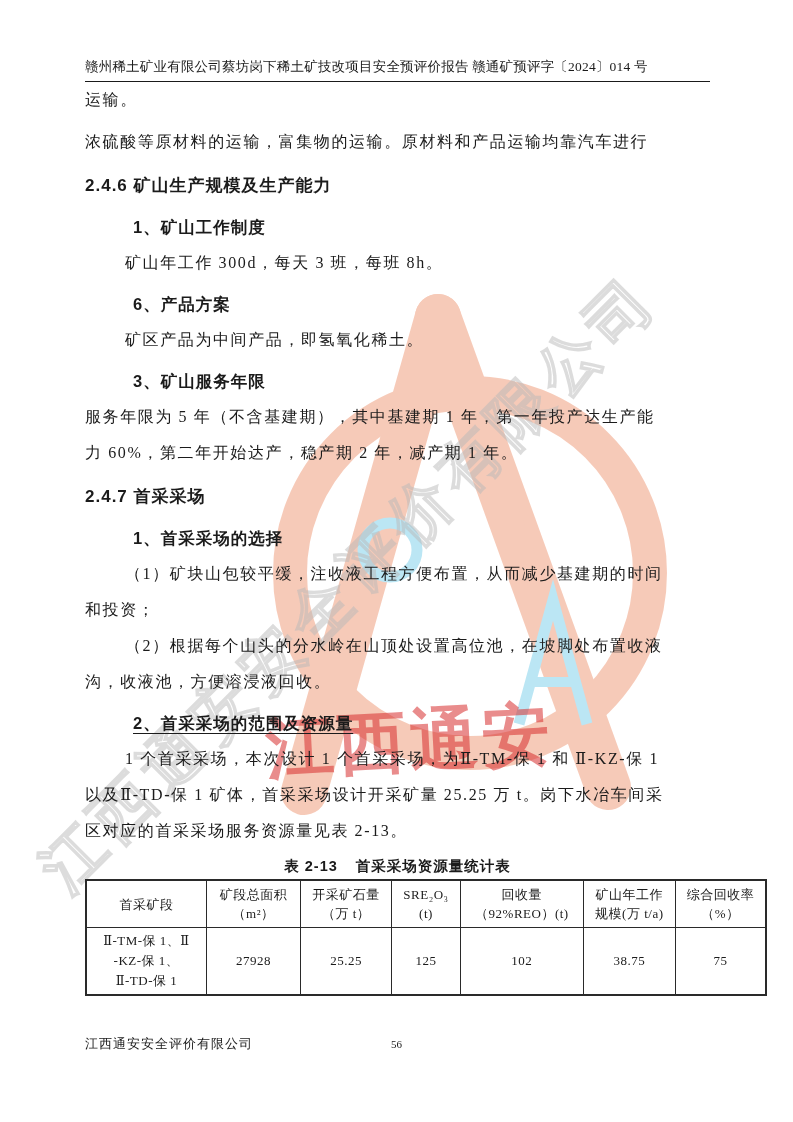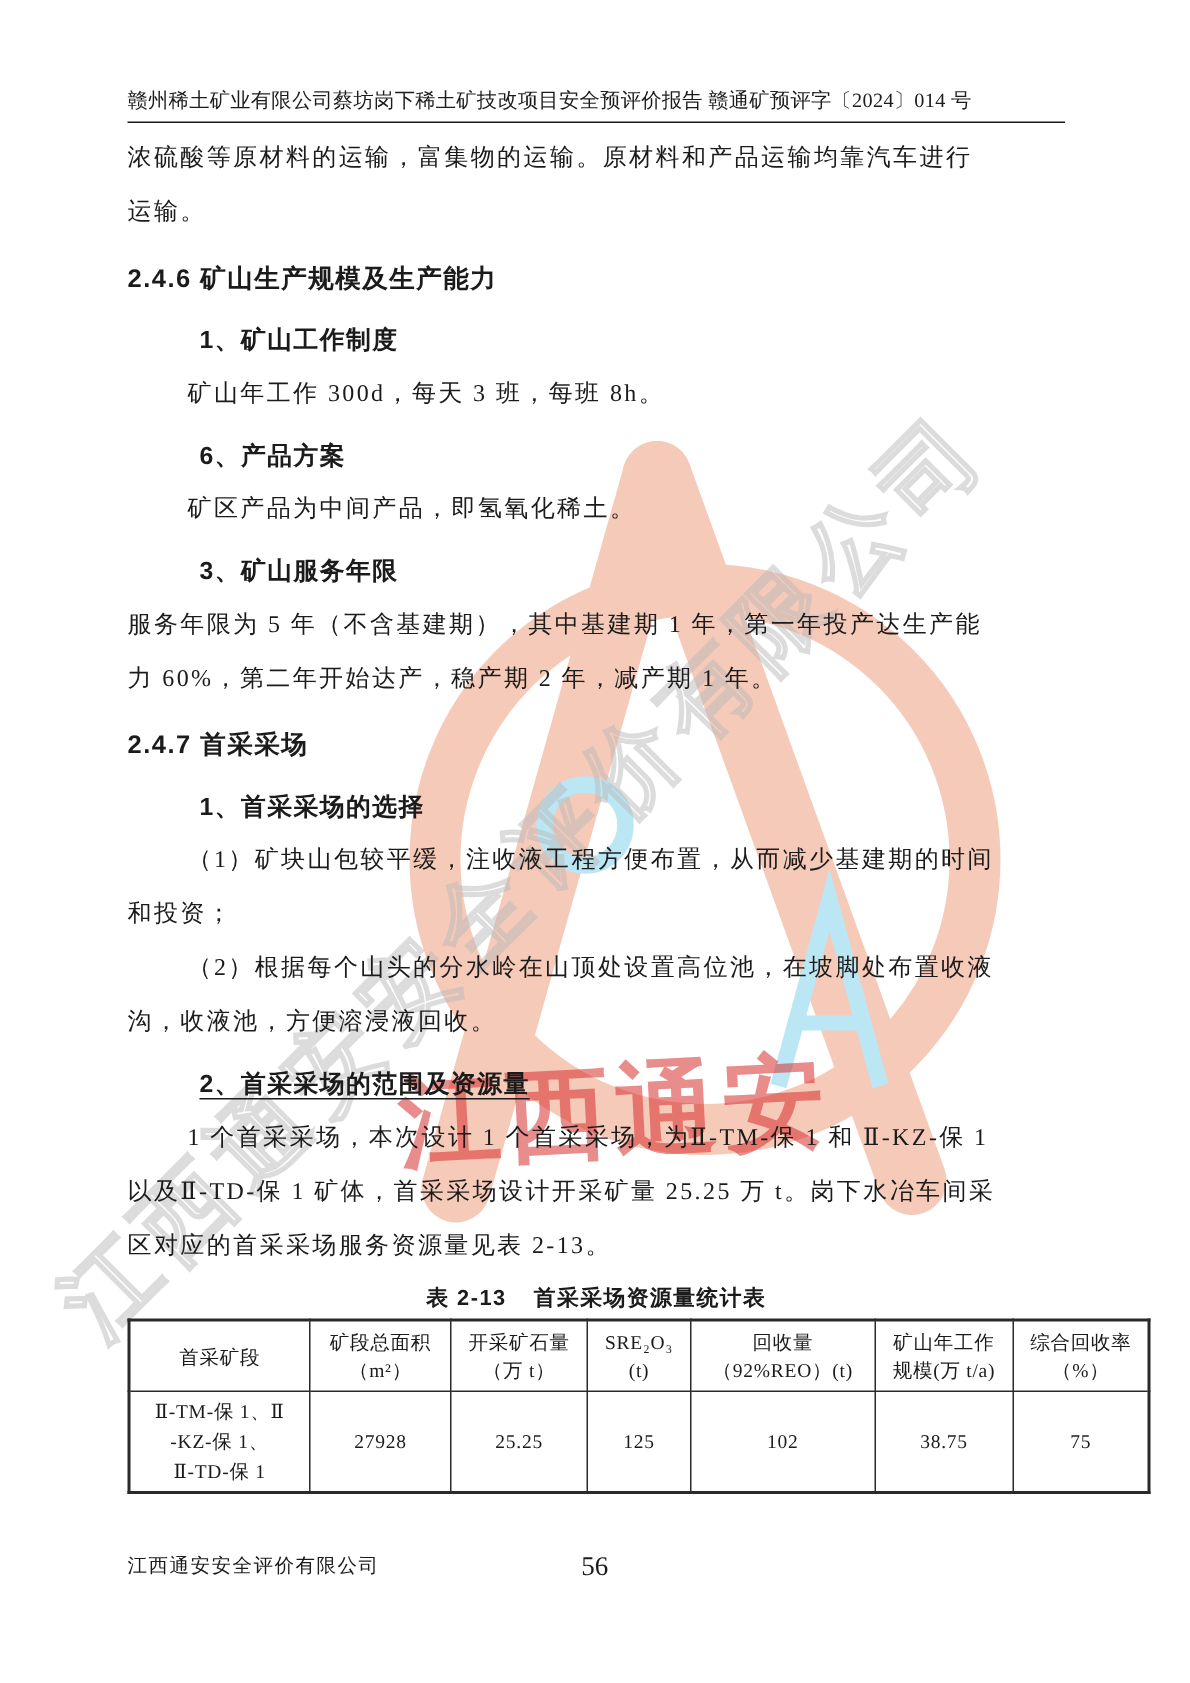--- a/index.html
+++ b/index.html
@@ -81,21 +81,21 @@
   .cl{display:block;line-height:20px;}
   .hdr-row th{height:40px;}
   .data-row td{height:60px;}
 
   .doc-footer-company{
     position:absolute;left:85px;top:1036px;z-index:1;
     font-size:13px;line-height:16px;letter-spacing:1px;
   }
   .doc-footer-page{
     position:absolute;left:0;right:0;top:1036px;z-index:1;
-    text-align:center;font-size:18px;line-height:16px;
+    text-align:center;font-size:11px;line-height:16px;
   }
 </style>
 </head>
 <body>
 
 <div class="page">
 
   <div class="watermark-layer">
     <svg class="wm-logo" viewBox="0 0 400 535" xmlns="http://www.w3.org/2000/svg">
       <circle cx="198" cy="281" r="180" fill="none" stroke="#EE9774" stroke-width="34"></circle>
@@ -107,22 +107,22 @@
       <line x1="259" y1="390" x2="303" y2="390" stroke="#79CEEA" stroke-width="10"></line>
     </svg>
     <div class="wm-diagonal">江西通安安全评价有限公司</div>
     <div class="wm-red">江西通安</div>
   </div>
 
   <div class="content">
 
     <div class="doc-header">赣州稀土矿业有限公司蔡坊岗下稀土矿技改项目安全预评价报告 赣通矿预评字〔2024〕014 号</div>
 
+    <div class="ln">运输。</div>
     <div class="ln mt6">浓硫酸等原材料的运输，富集物的运输。原材料和产品运输均靠汽车进行</div>
-    <div class="ln">运输。</div>
     <div class="ln h2">2.4.6 矿山生产规模及生产能力</div>
     <div class="ln h3">1、矿山工作制度</div>
     <div class="ln first">矿山年工作 300d，每天 3 班，每班 8h。</div>
     <div class="ln h3">6、产品方案</div>
     <div class="ln first">矿区产品为中间产品，即氢氧化稀土。</div>
     <div class="ln h3">3、矿山服务年限</div>
     <div class="ln">服务年限为 5 年（不含基建期），其中基建期 1 年，第一年投产达生产能</div>
     <div class="ln">力 60%，第二年开始达产，稳产期 2 年，减产期 1 年。</div>
     <div class="ln h2">2.4.7 首采采场</div>
     <div class="ln h3">1、首采采场的选择</div>

